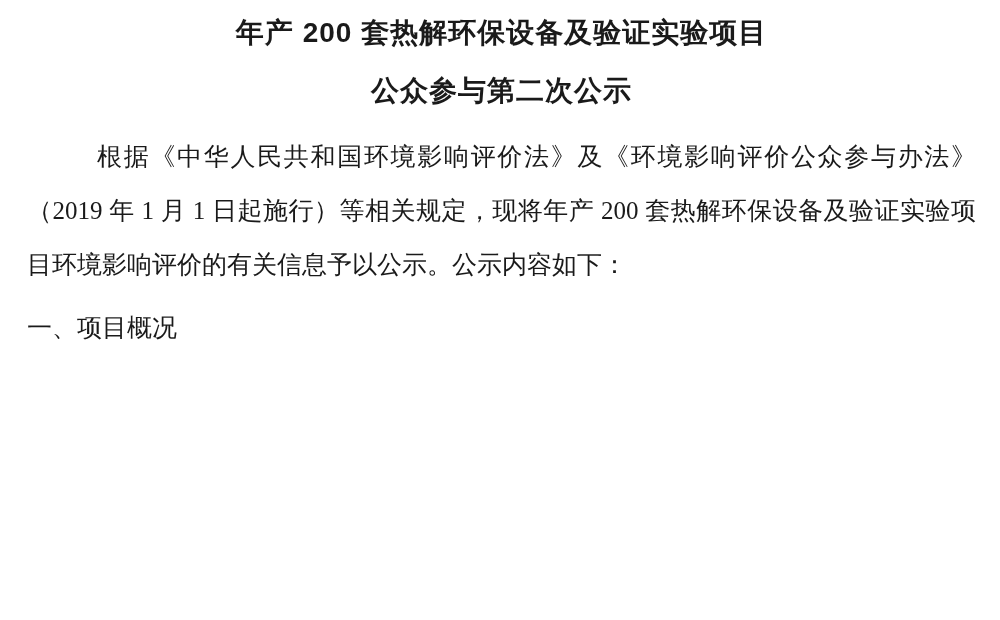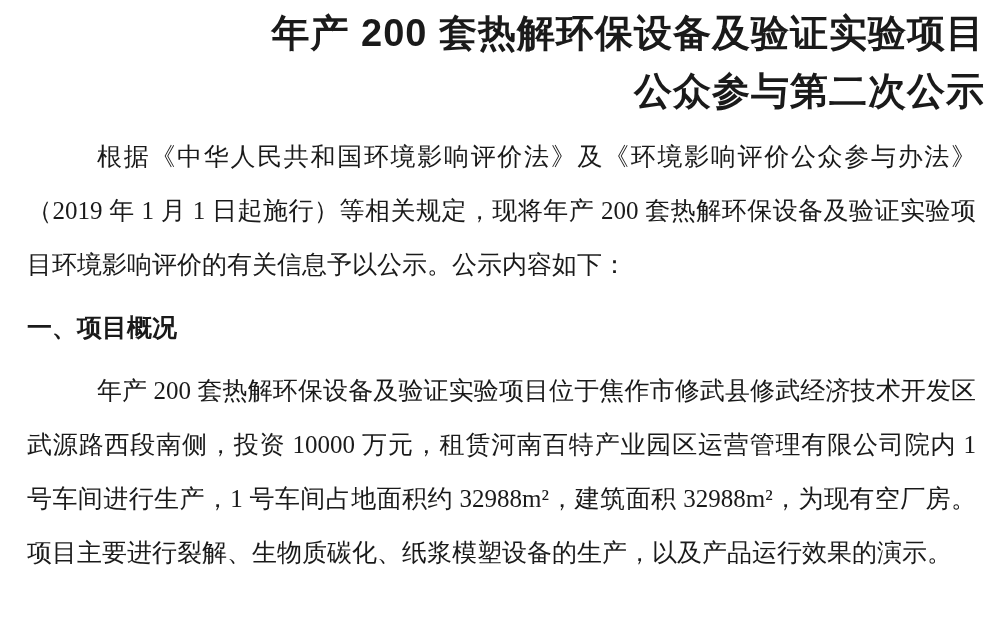--- a/index.html
+++ b/index.html
@@ -14,24 +14,24 @@
   .page{
     position:relative;
     width:1000px;
     height:620px;
     background:var(--bg-color);
     box-sizing:border-box;
     padding:4px 15px 0 18px;
     overflow:hidden;
   }
   .doc-title{
-    text-align:right;
+    text-align:center;
     font-family:"Liberation Sans","DejaVu Sans",sans-serif;
     font-weight:700;
-    font-size:38px;
+    font-size:28px;
     line-height:58px;
     color:var(--text-color);
     letter-spacing:1px;
     margin:0 0 10px 0;
   }
   .doc-title .title-line{
     display:block;
   }
   .doc-body{
     font-family:"Liberation Serif","DejaVu Serif",serif;
@@ -41,32 +41,30 @@
     text-align:justify;
   }
   .doc-body p{
     margin:9px;
   }
   p.para-indent{
     text-indent:70px;
   }
   p.section-heading{
     text-indent:0;
-    font-weight:bold;
   }
 </style>
 </head>
 <body>
 
 <div class="page">
   <h1 class="doc-title">
     <span class="title-line">年产 200 套热解环保设备及验证实验项目</span>
     <span class="title-line">公众参与第二次公示</span>
   </h1>
 
   <div class="doc-body">
     <p class="para-indent">根据《中华人民共和国环境影响评价法》及《环境影响评价公众参与办法》（2019 年 1 月 1 日起施行）等相关规定，现将年产 200 套热解环保设备及验证实验项目环境影响评价的有关信息予以公示。公示内容如下：</p>
 
     <p class="section-heading">一、项目概况</p>
 
-    <p class="para-indent">年产 200 套热解环保设备及验证实验项目位于焦作市修武县修武经济技术开发区武源路西段南侧，投资 10000 万元，租赁河南百特产业园区运营管理有限公司院内 1 号车间进行生产，1 号车间占地面积约 32988m²，建筑面积 32988m²，为现有空厂房。项目主要进行裂解、生物质碳化、纸浆模塑设备的生产，以及产品运行效果的演示。</p>
   </div>
 </div>
 
 </body></html>

